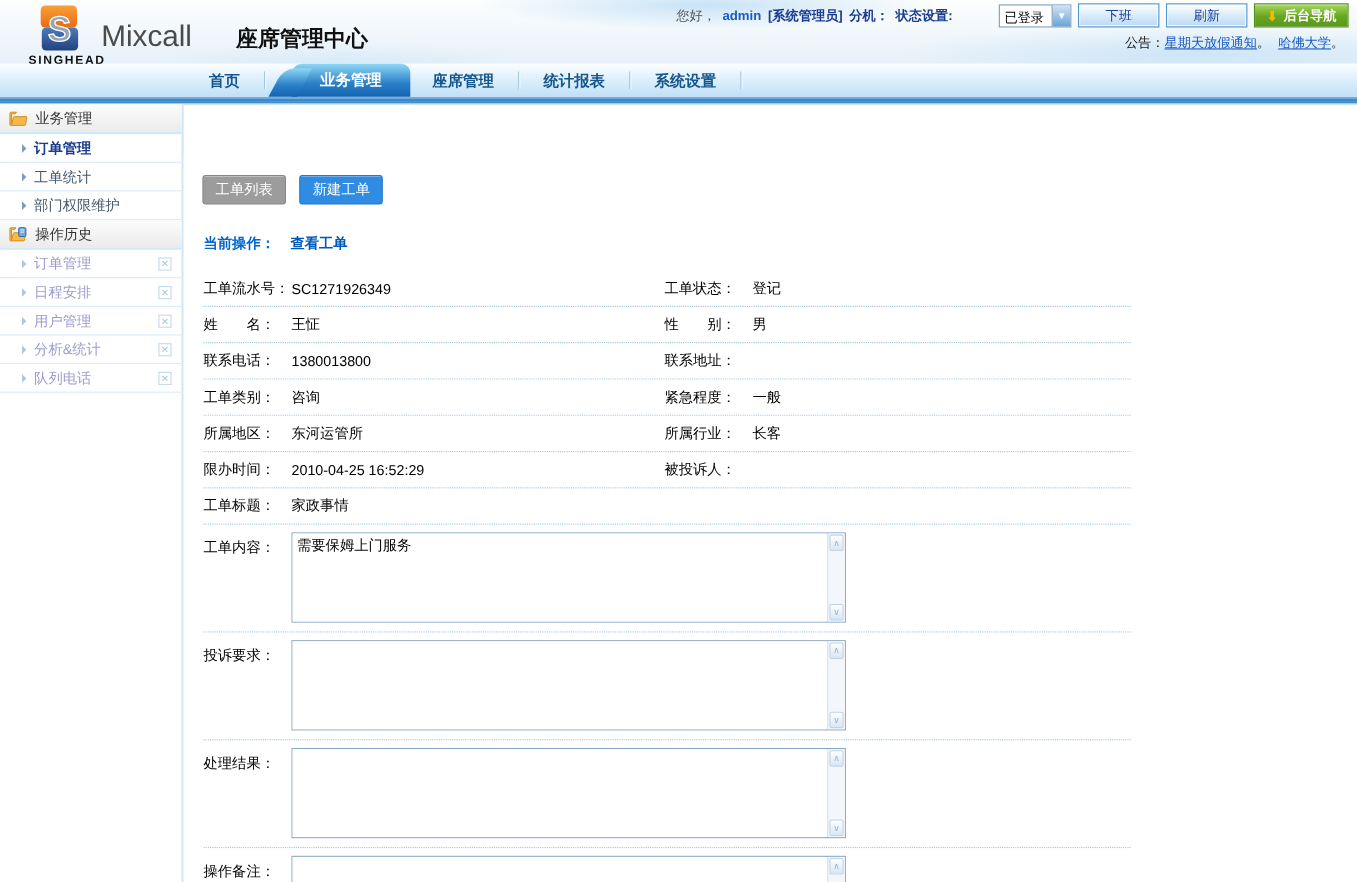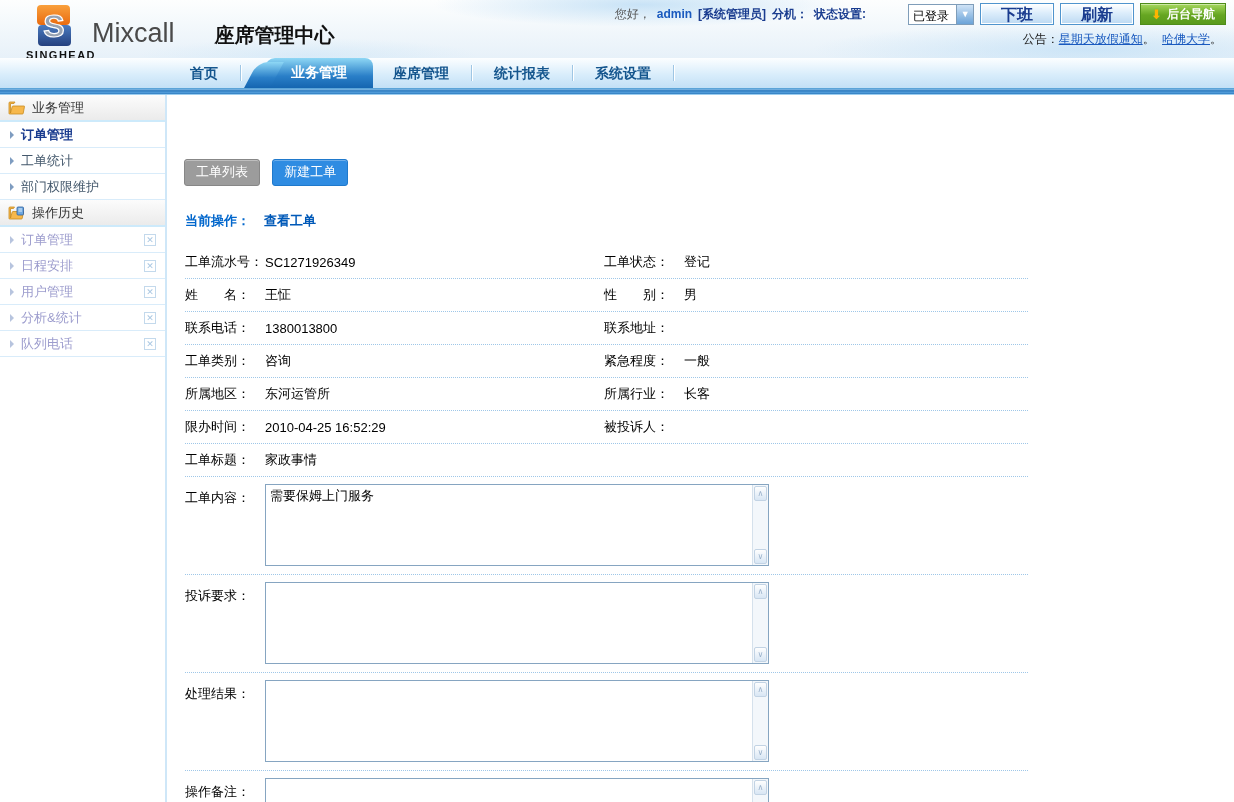--- a/index.html
+++ b/index.html
@@ -29,22 +29,22 @@
   .user-zone{ position:absolute; right:8px; top:2px; text-align:right; }
   .user-row{ display:flex; align-items:center; justify-content:flex-end; gap:6px; height:24px; }
   .greeting{ color:#555; }
   .username{ color:#1a5abf; font-weight:bold; }
   .role,.ext-label,.status-label{ color:#1a3c8f; font-weight:bold; }
   .combo{ display:inline-flex; width:66px; height:21px; border:1px solid #7f9db9; background:#fff; align-items:stretch;margin-left:36px; }
   .combo-value{ flex:1; padding:3px 3px 0 4px; text-align:left; color:#000; }
   .combo-btn{ width:17px; background:linear-gradient(#cfe3f6,#6ba3d8); border-left:1px solid #7f9db9;
               color:#fff; font-size:9px; line-height:19px; text-align:center; }
   .hd-btn{ min-width:74px; height:22px; border:1px solid #4f94cd; box-shadow:inset 0 0 0 1px #fff;
-           background:linear-gradient(#ffffff,#dcedfb 45%,#bcd9f2); color:#1a3c8f; font-weight:bold;
-           font-size:16px; font-family:inherit; cursor:pointer; }
+           background:linear-gradient(#ffffff,#dcedfb 45%,#bcd9f2); color:#1a3c8f; font-weight:normal;
+           font-size:12px; font-family:inherit; cursor:pointer; }
   .hd-btn-green{ height:22px; padding:0 10px; border:1px solid #4e8c1a; box-shadow:inset 0 1px 0 rgba(255,255,255,.45);
            background:linear-gradient(#a6d85e,#66a622 55%,#5a9a1c); color:#fff; font-weight:bold;
            font-size:12px; font-family:inherit; cursor:pointer; display:inline-flex; align-items:center; gap:5px; }
   .dl-arrow{ color:#ffb400; font-size:13px; line-height:1; text-shadow:0 0 1px #7a4; }
   .announce-row{ margin-top:5px; color:#222; }
   .announce-row a{ color:#1a5abf; text-decoration:underline; cursor:pointer;text-align:right; }
   .announce-sep{ color:#222; margin-right:4px; }
 
   
   .nav{ position:relative; height:30px; display:flex; align-items:stretch;
@@ -59,21 +59,21 @@
             border-radius:10px 0 0 0; }
   .nav-strip{ height:7px; background:linear-gradient(#8cc2ea,#2f7cc0 35%,#4f9ad8 70%,#2f7cc0);
             border-top:1px solid #5ba4d8; border-bottom:1px solid #9ccdef; }
 
   
   .body-wrap{ display:flex; height:707px; }
   .sidebar{ width:167px; border-right:2px solid #cfe7f8; background:#fff; }
   .sb-section-hd{ height:27px; display:flex; align-items:center; gap:7px; padding-left:8px;
             background:linear-gradient(#fcfcfc,#ebebeb); border-bottom:2px solid #cdeafb;
             color:#333; font-size:13px; }
-  .sb-item{ height:26px; display:flex; align-items:center; padding-left:10px;
+  .sb-item{ height:26px; display:flex; align-items:center; padding-left:20px;
             border-bottom:1px solid #d9ecfa; color:#44586c; font-size:13px; cursor:pointer; }
   .sb-arrow{ width:0; height:0; border-left:4px solid #7e9cc0; border-top:4px solid transparent;
             border-bottom:4px solid transparent; margin-right:7px; flex:none; }
   .sb-item.active{ color:#1a3c8f; font-weight:bold; }
   .sb-item.history{ color:#9c9ccd; }
   .sb-item.history .sb-arrow{ border-left-color:#b7c4de; }
   .sb-close{ margin-left:auto; margin-right:9px; width:12px; height:12px; border:1px solid #c3d9ec;
             color:#a9c7e2; font-size:9px; line-height:10px; text-align:center; cursor:pointer; }
 
   

